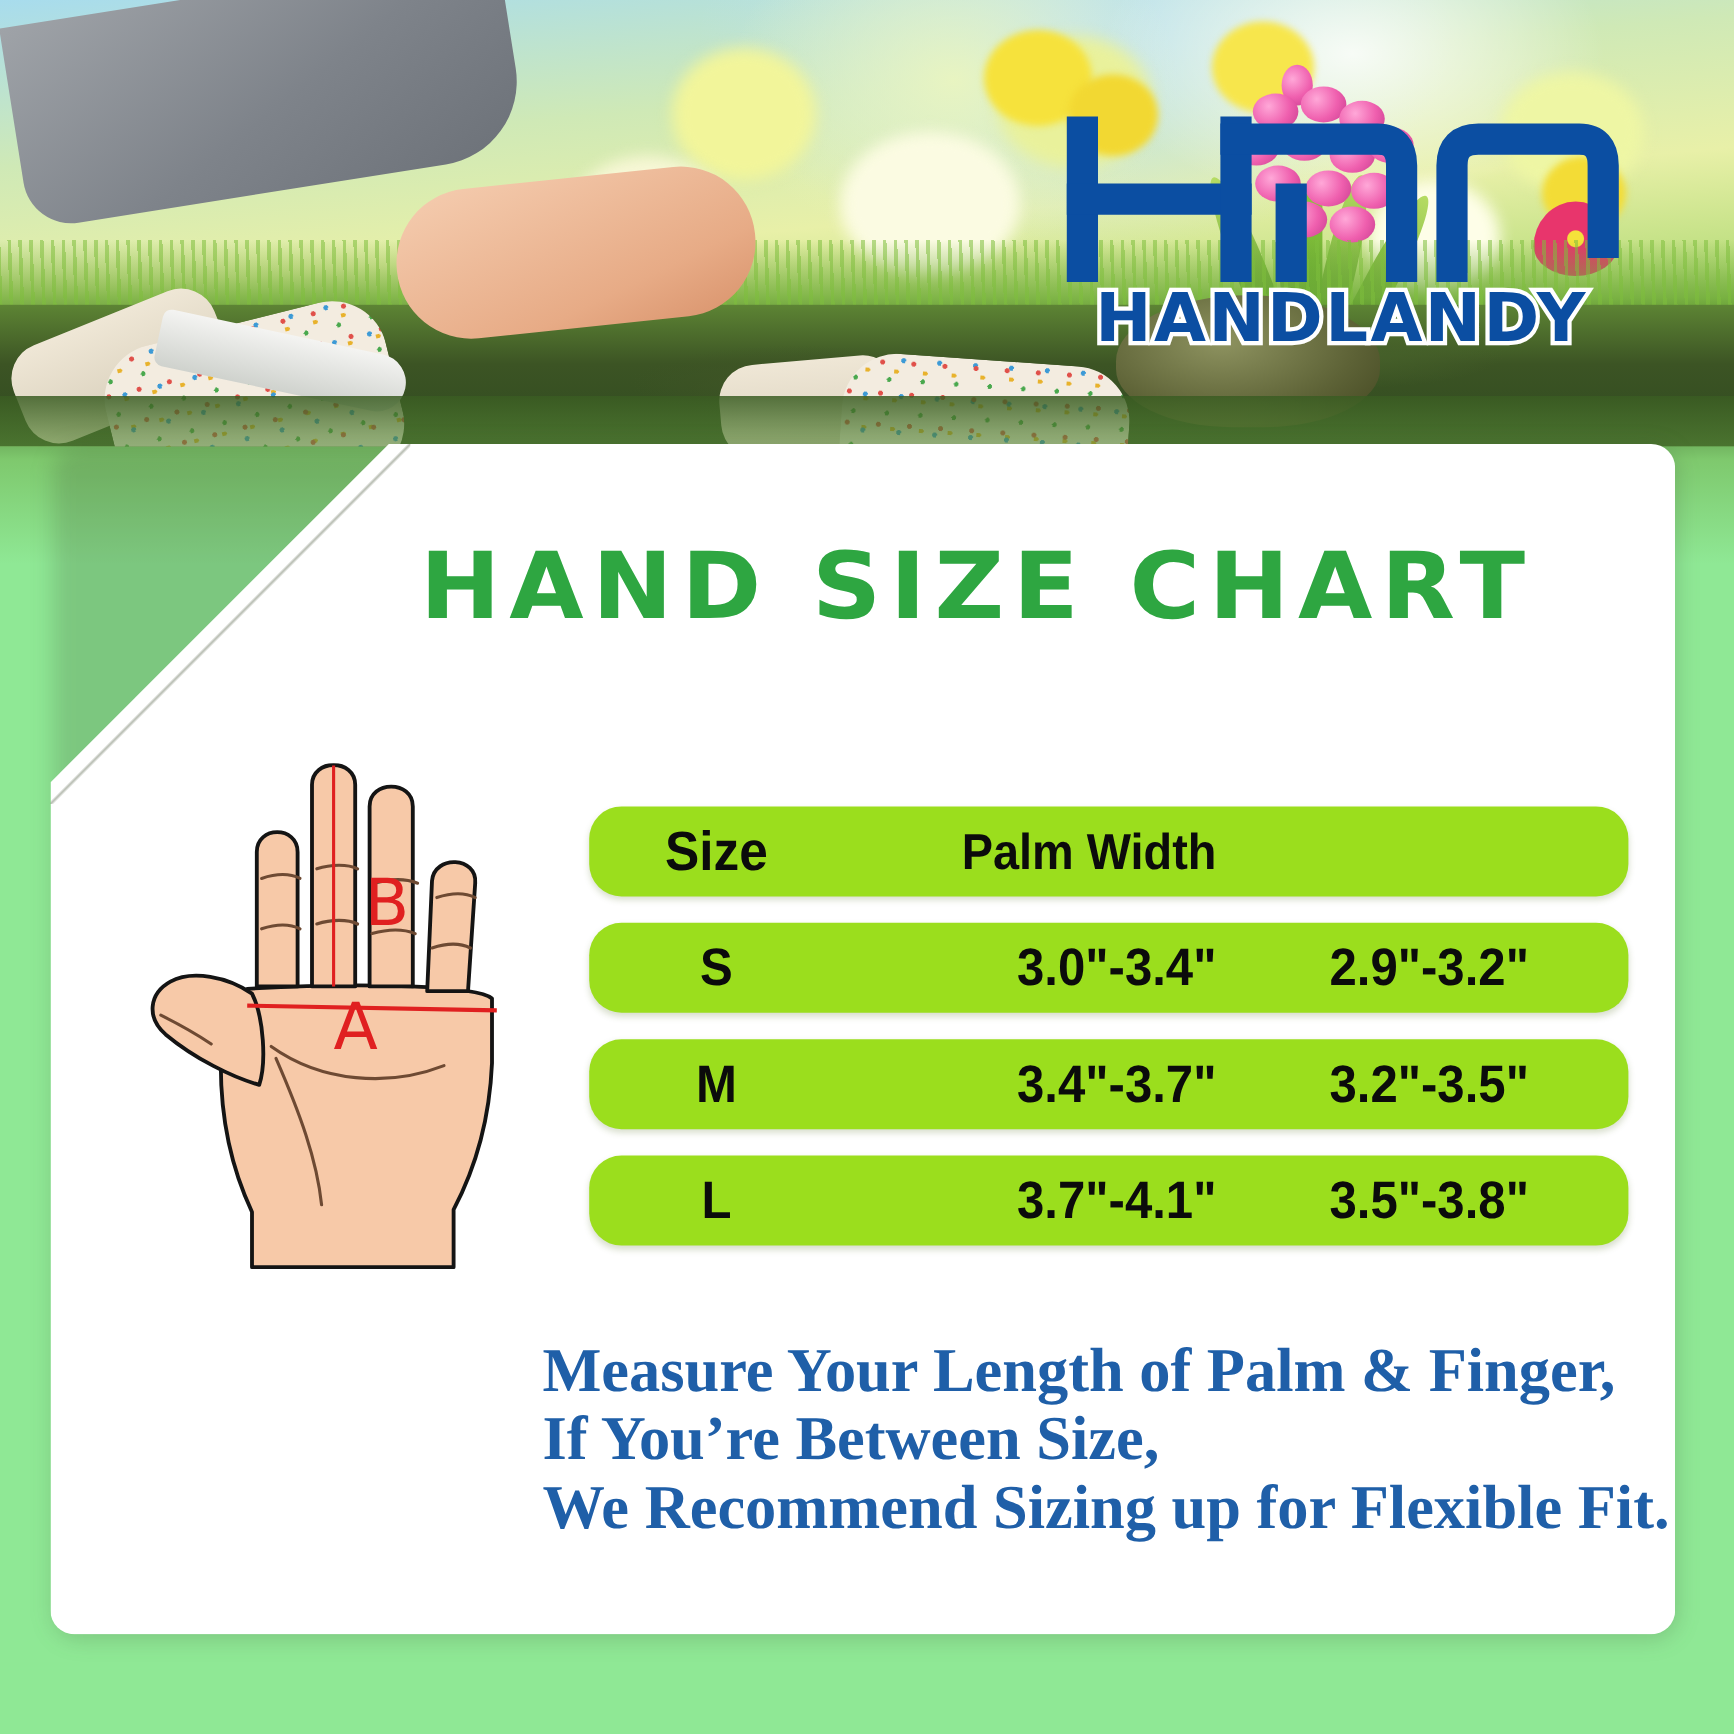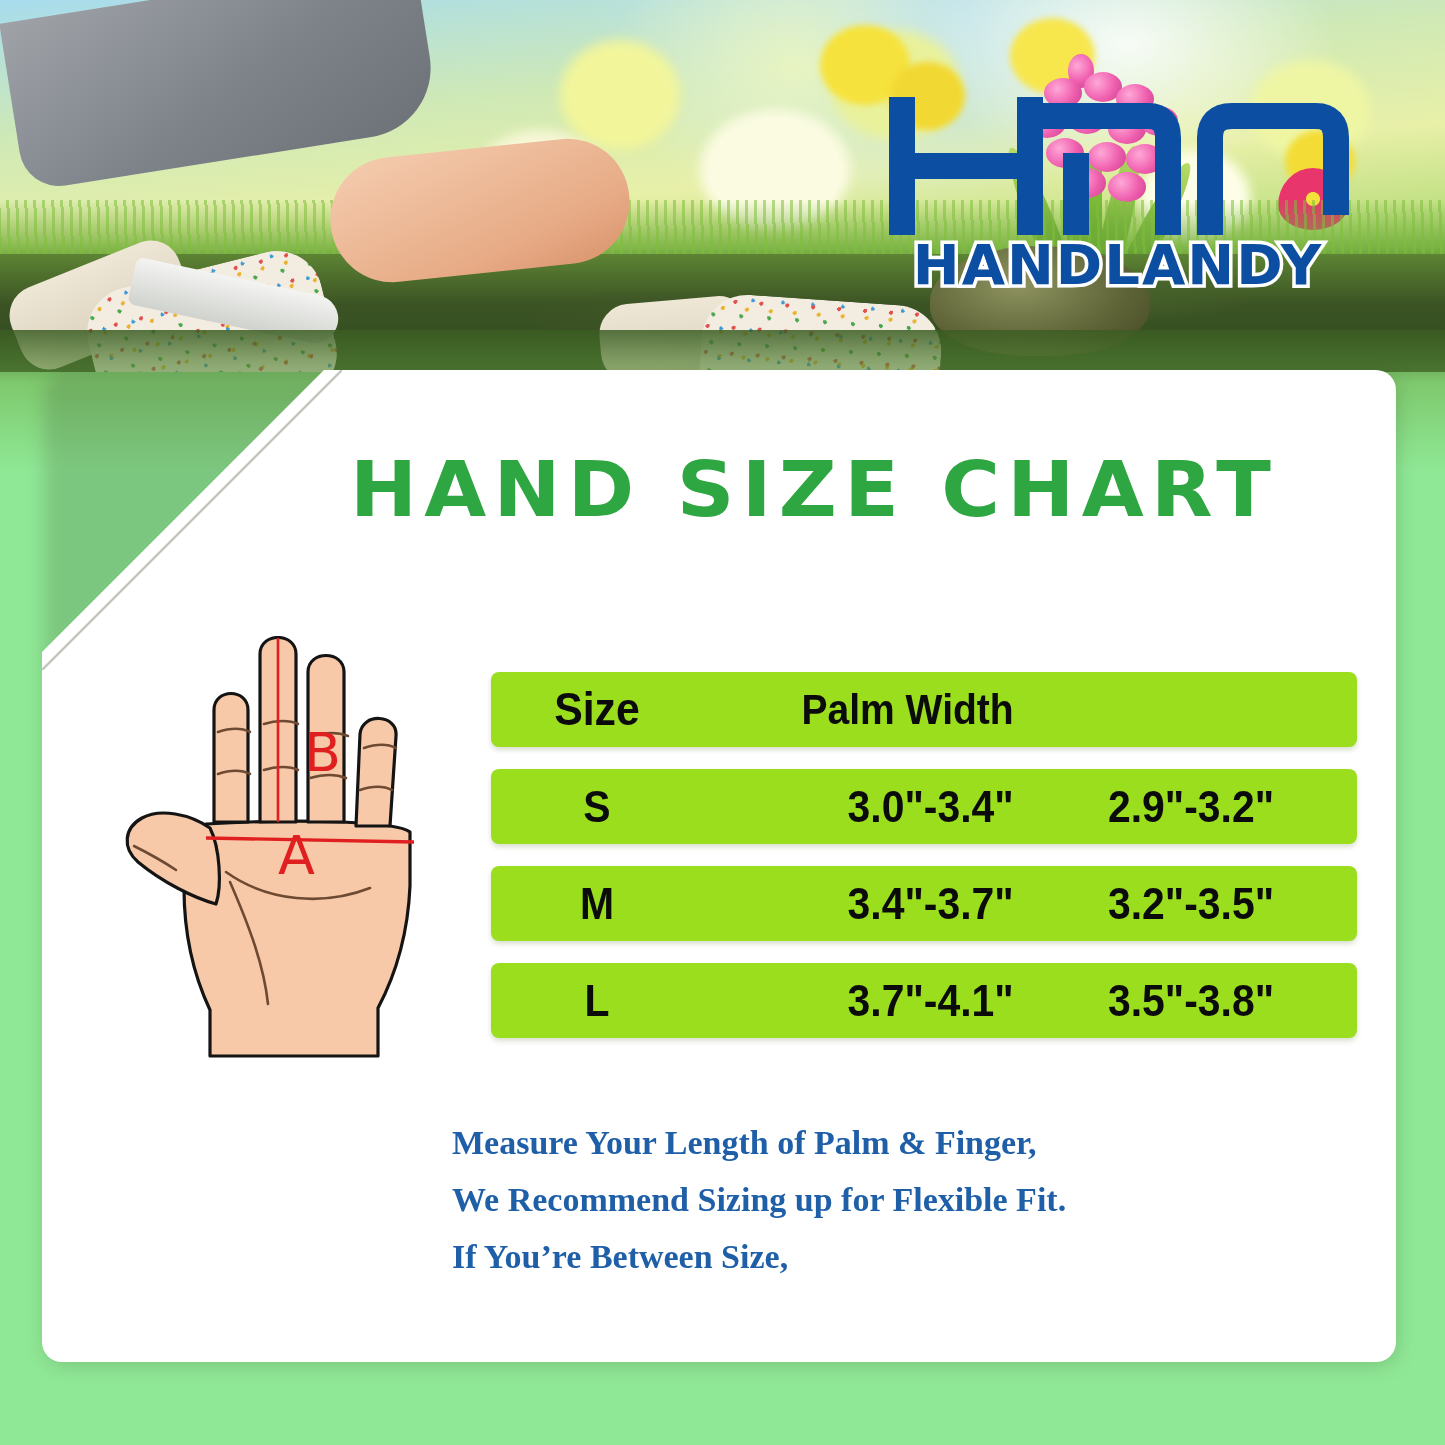--- a/index.html
+++ b/index.html
@@ -132,41 +132,41 @@
 
   
   .hand { position:absolute; left:98px; top:636px; width:390px; height:440px; }
   .hand svg { width:100%; height:100%; display:block; }
 
   
   .table { position:absolute; left:491px; top:672px; width:866px; }
   .row {
     display:flex; align-items:center;
     height:75px; margin-bottom:22px;
-    background:#9BDE1D; border-radius:8px;
+    background:#9BDE1D; border-radius:27px;
     box-shadow:0 3px 5px rgba(80,110,30,.22);
   }
   .row .c-size   { width:212px; text-align:center; }
   .row .c-palm   { width:322px; text-align:right; }
   .row .c-finger { width:332px; text-align:center; }
   .row span {
     color:#0b0b0b; font-family:"Liberation Sans", sans-serif;
     font-weight:700; font-size:44px; line-height:75px;
     display:block; white-space:nowrap;
     transform:scaleX(.93); transform-origin:center;
   }
   .row.head span { font-size:42px; }
   .row.head .c-size span { font-size:46px; }
 
   
   .note {
     position:absolute; left:452px; top:1114px; width:920px;
     color:#1F5FA8;
     font-family:"Liberation Serif", serif;
-    font-weight:700; font-size:34px; line-height:57px;
+    font-weight:700; font-size:52px; line-height:57px;
     white-space:nowrap;
   }
   .note div { display:block; }
 </style>
 </head>
 <body>
 
 <div class="hero">
   <div class="hero-sky"></div>
 
@@ -352,15 +352,15 @@
         <span>3.7"-4.1"</span>
       </div>
     <div class="c-finger">
         <span>3.5"-3.8"</span>
       </div>
   </div>
 </div>
 
 <div class="note">
   <div>Measure Your Length of Palm &amp; Finger,</div>
+  <div>If You’re Between Size,</div>
   <div>We Recommend Sizing up for Flexible Fit.</div>
-  <div>If You’re Between Size,</div>
 </div>
 
 </body></html>

